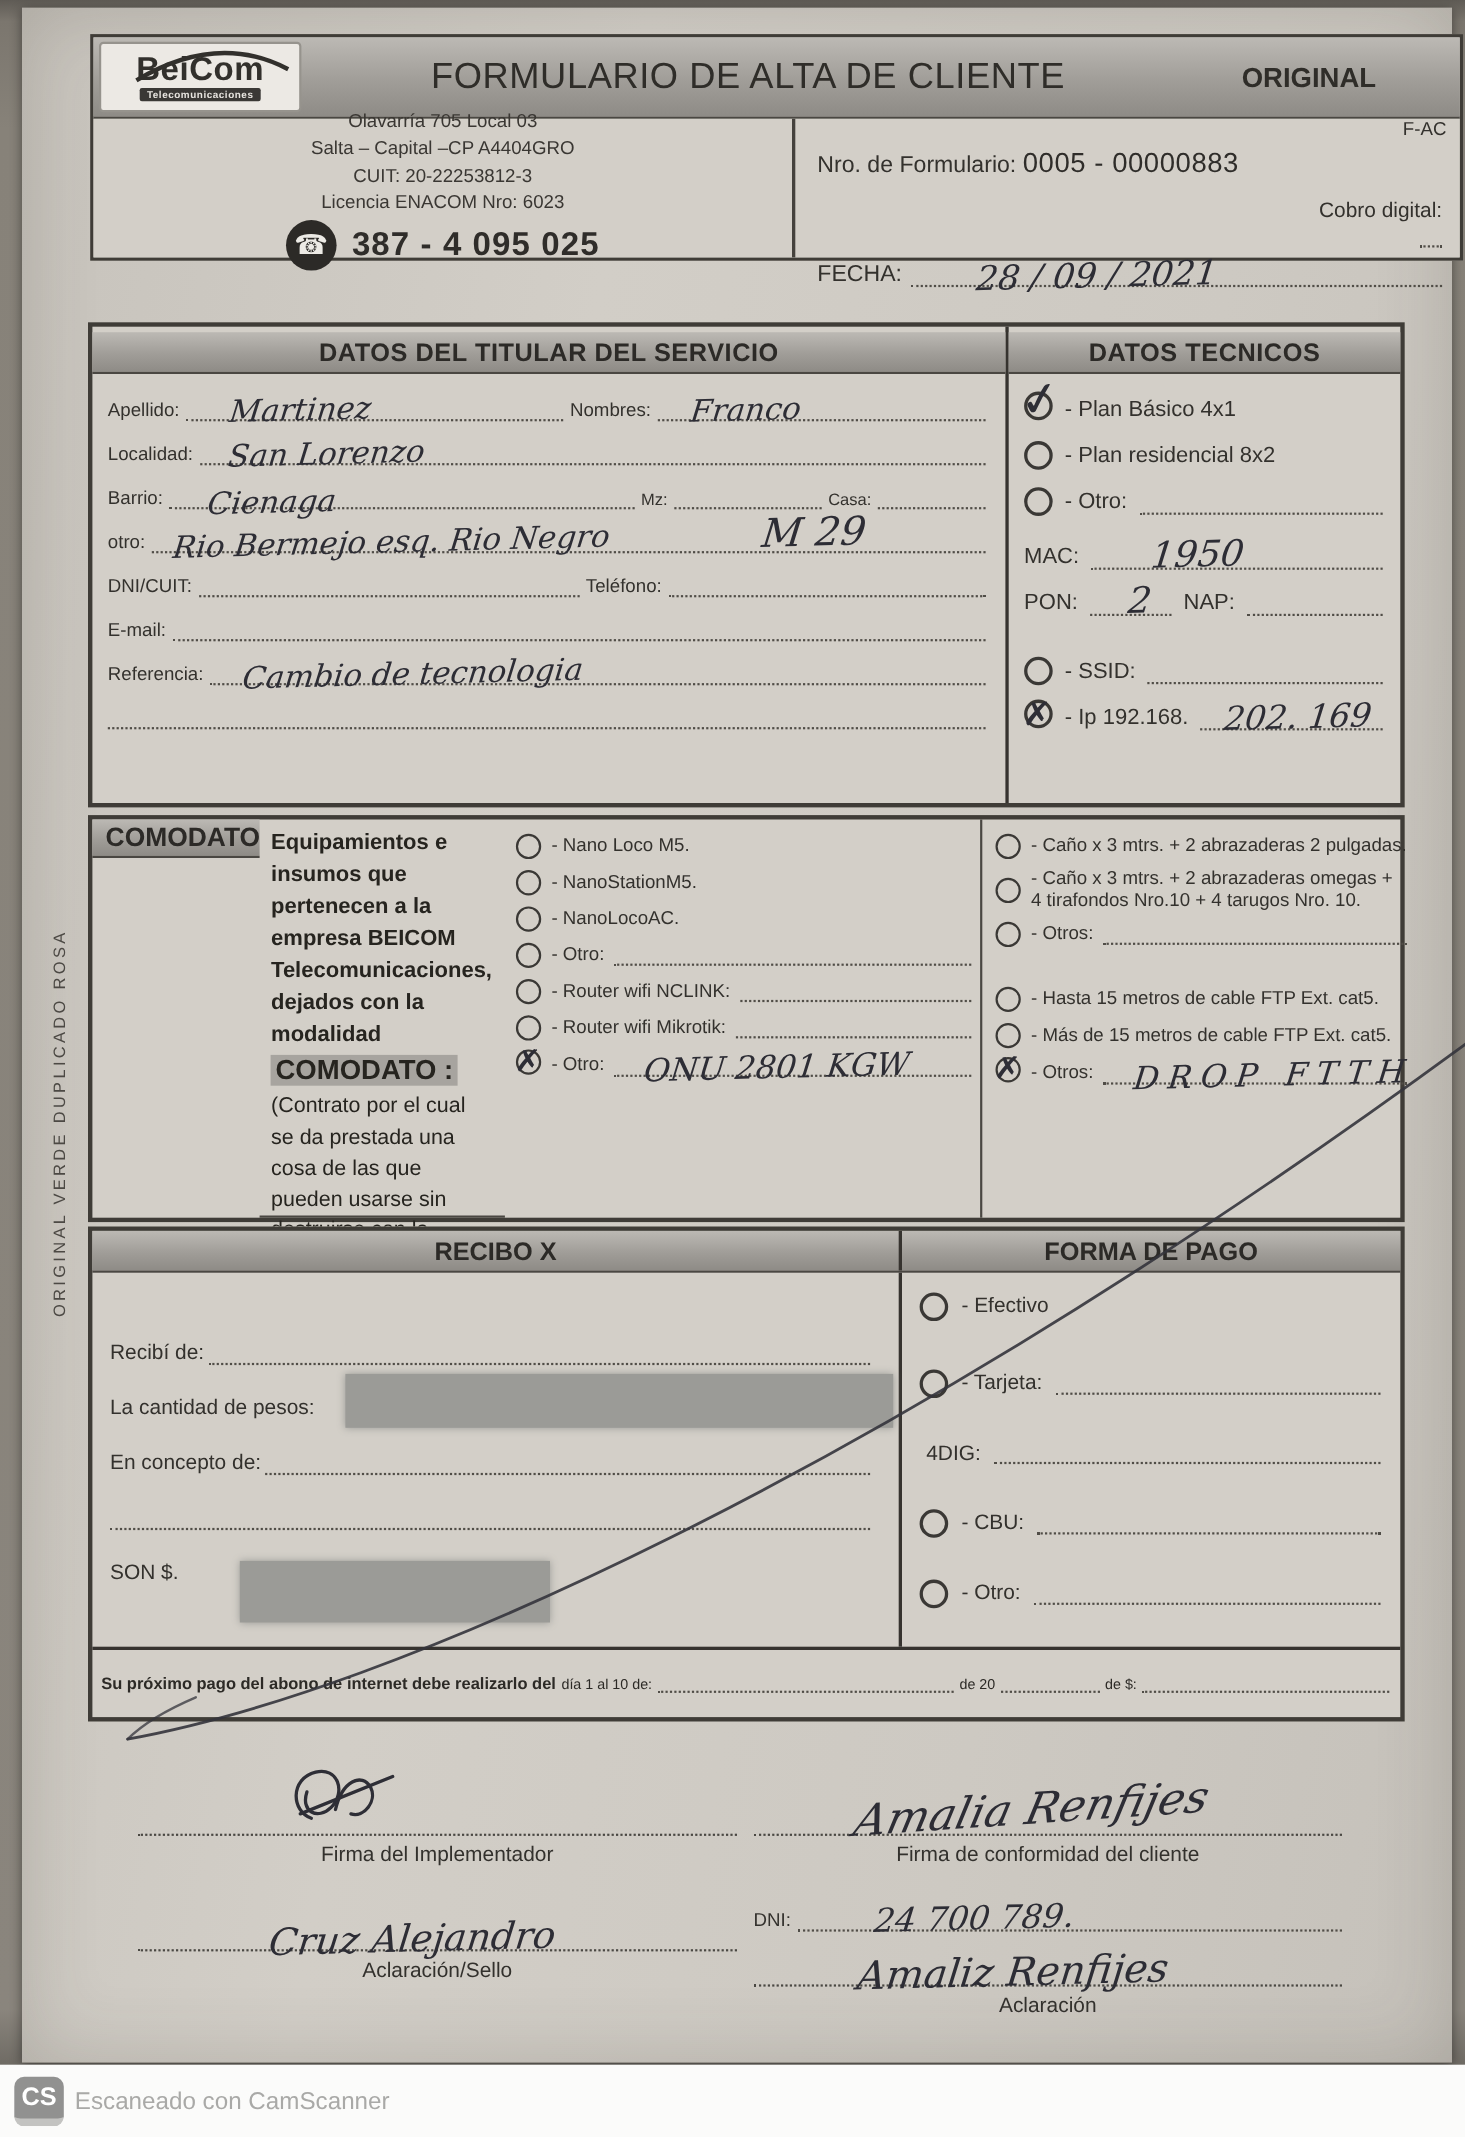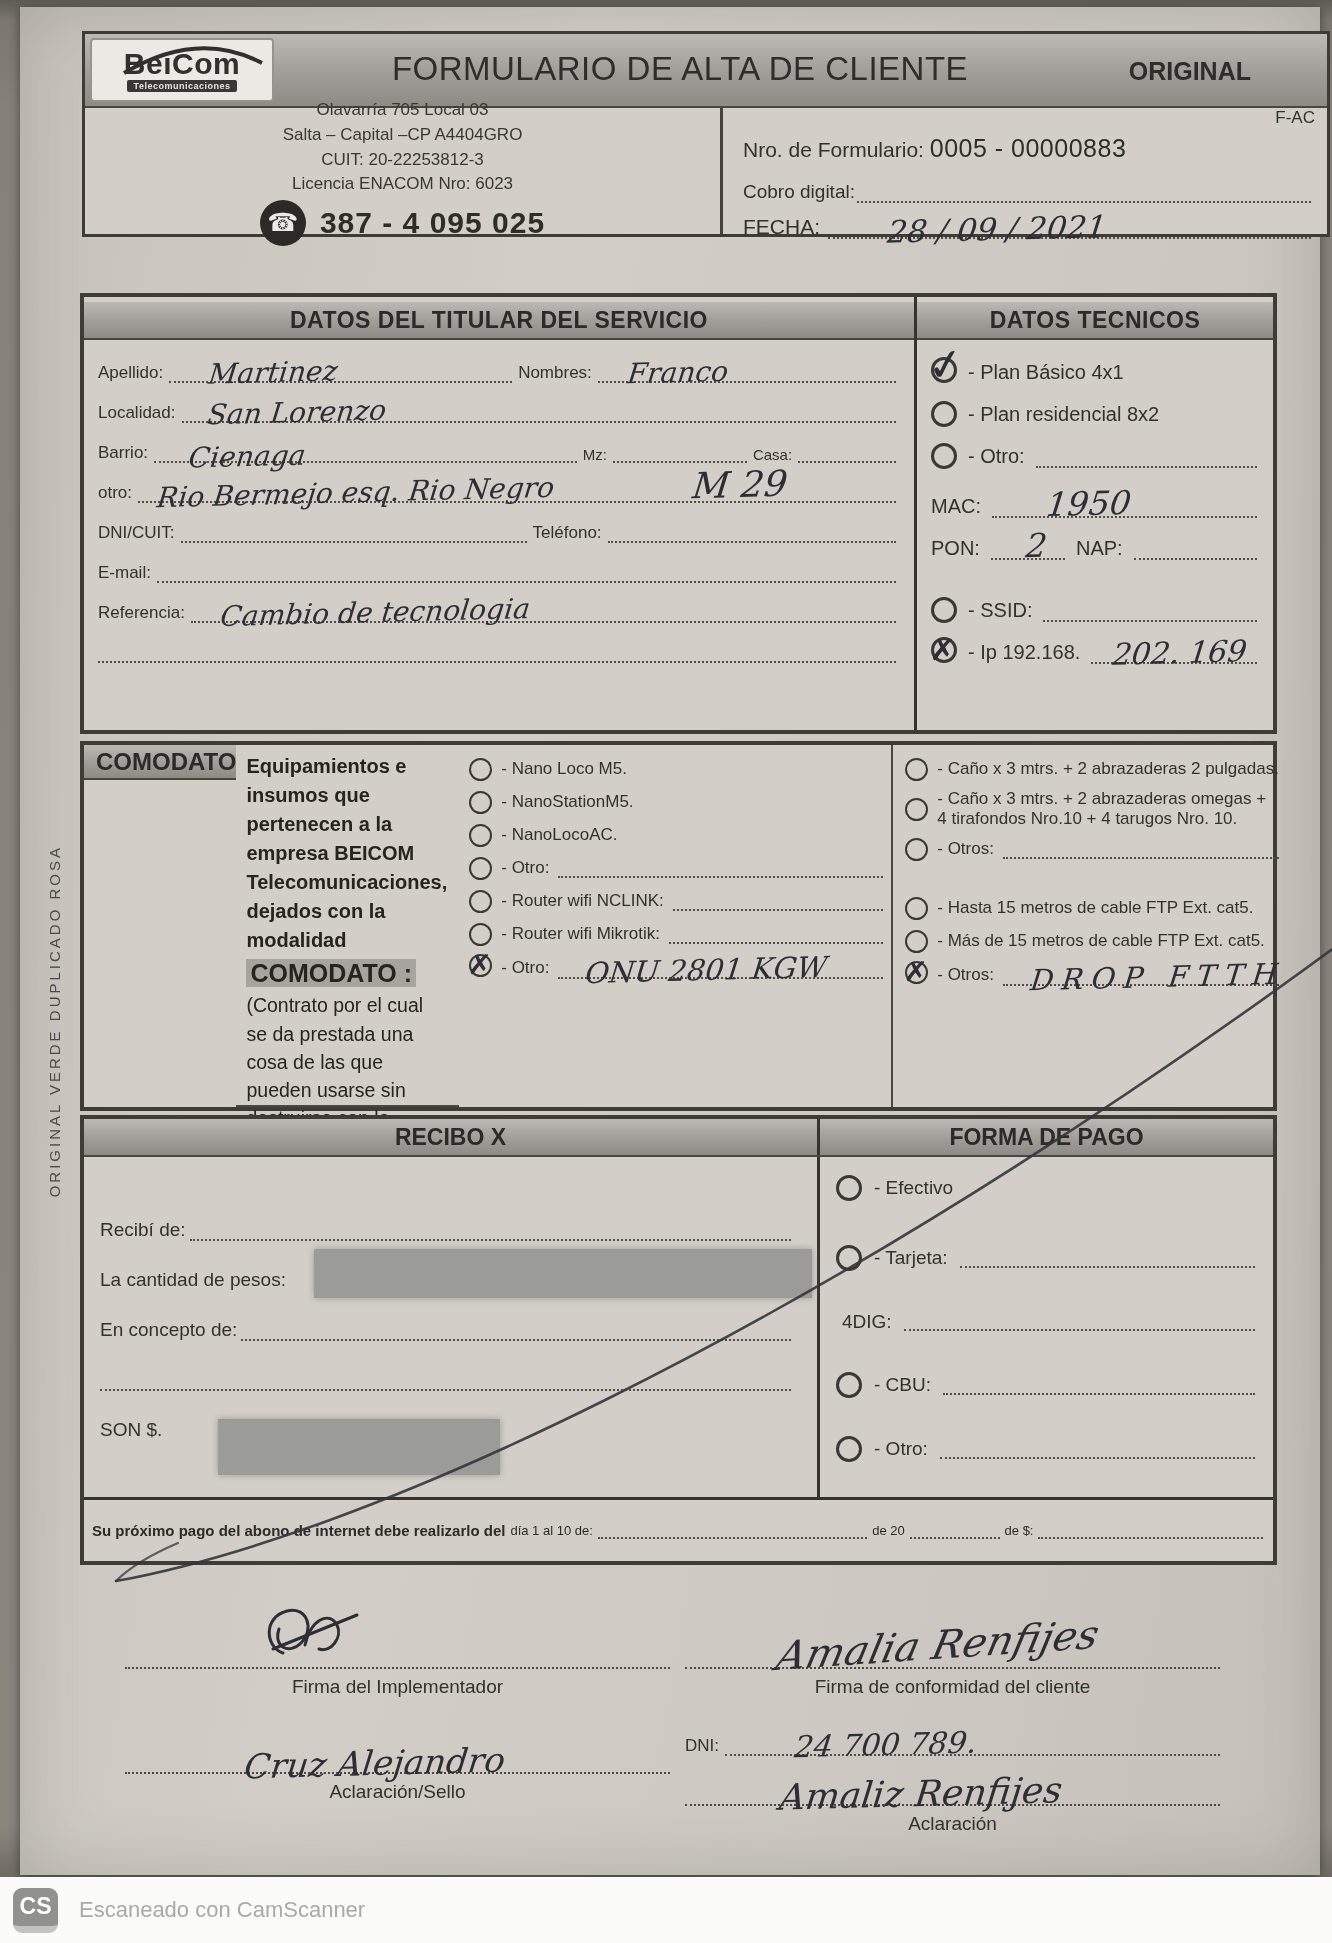--- a/index.html
+++ b/index.html
@@ -54,21 +54,21 @@
              align-items:center; justify-content:center; padding-top:2px; }
   .addr { font-size:17px; color:#3a3733; line-height:1.45; text-align:center; }
   .phone-row { display:flex; align-items:center; gap:14px; margin-top:3px; }
   .phone-badge { width:46px; height:46px; border-radius:50%; background:#2c2a27; color:#eceae5;
                  display:flex; align-items:center; justify-content:center; font-size:25px; }
   .phone-num { font-size:30px; font-weight:bold; color:#2f2d2a; letter-spacing:1px; }
   .hb-right { flex:1; position:relative; padding:12px 16px 8px 20px; }
   .fac { position:absolute; top:0px; right:12px; font-size:17px; color:#33312d; }
   .nro-row { margin-top:14px; font-size:21px; color:#2f2d2a; }
   .nro-val { font-size:25px; letter-spacing:.5px; }
-  .cobro-row { margin-top:18px; display:flex; align-items:flex-end; gap:2px; font-size:19px; }
+  .cobro-row { margin-top:18px; display:flex; align-items:flex-end; gap:2px; font-size:19px;flex-direction:column; }
   .fecha-row { margin-top:12px; display:flex; align-items:flex-end; gap:8px; font-size:21px; }
   .fecha-row .hand { font-size:31px; }
 
   
   .datos-box { left:60px; top:286px; width:1197px; height:441px; border-width:4px; display:flex; }
   .dt-left { width:833px; border-right:3px solid #36332f; display:flex; flex-direction:column; }
   .dt-band { margin-top:5px; height:38px; display:flex; align-items:center; justify-content:center;
              font-size:23px; letter-spacing:.5px; }
   .fields { padding:17px 18px 0 14px; }
   .frow { display:flex; align-items:flex-end; gap:6px; margin-bottom:14px; height:26px; font-size:17px; }
@@ -125,21 +125,21 @@
   .dni-row { display:flex; align-items:flex-end; gap:6px; margin-top:34px; font-size:17px; height:24px; }
   .dni-row .hand { font-size:30px; left:70px; }
   .name2 { margin-top:40px; }
   .name2 .hand { font-size:36px; left:95px; bottom:-8px; }
   .name1 { margin-top:66px; }
   .name1 .hand { font-size:34px; left:120px; bottom:-8px; }
 
   
   .pen-overlay { position:absolute; left:0; top:0; pointer-events:none; }
   .cam-bar { position:absolute; left:0; right:0; bottom:0; height:66px; background:#fbfbfa;
-             display:flex; align-items:center; gap:21px; padding-left:13px; }
+             display:flex; align-items:center; gap:10px; padding-left:13px; }
   .cs-badge { width:45px; height:45px; border-radius:9px; background:#919190; color:#fff;
               display:flex; align-items:center; justify-content:center; font-size:23px; font-weight:bold;
               border-bottom:7px solid #c3c3c1; }
   .cs-text { color:#a9a9a7; font-size:22px; }
 </style>
 </head>
 <body>
 
 <div class="paper">
 

